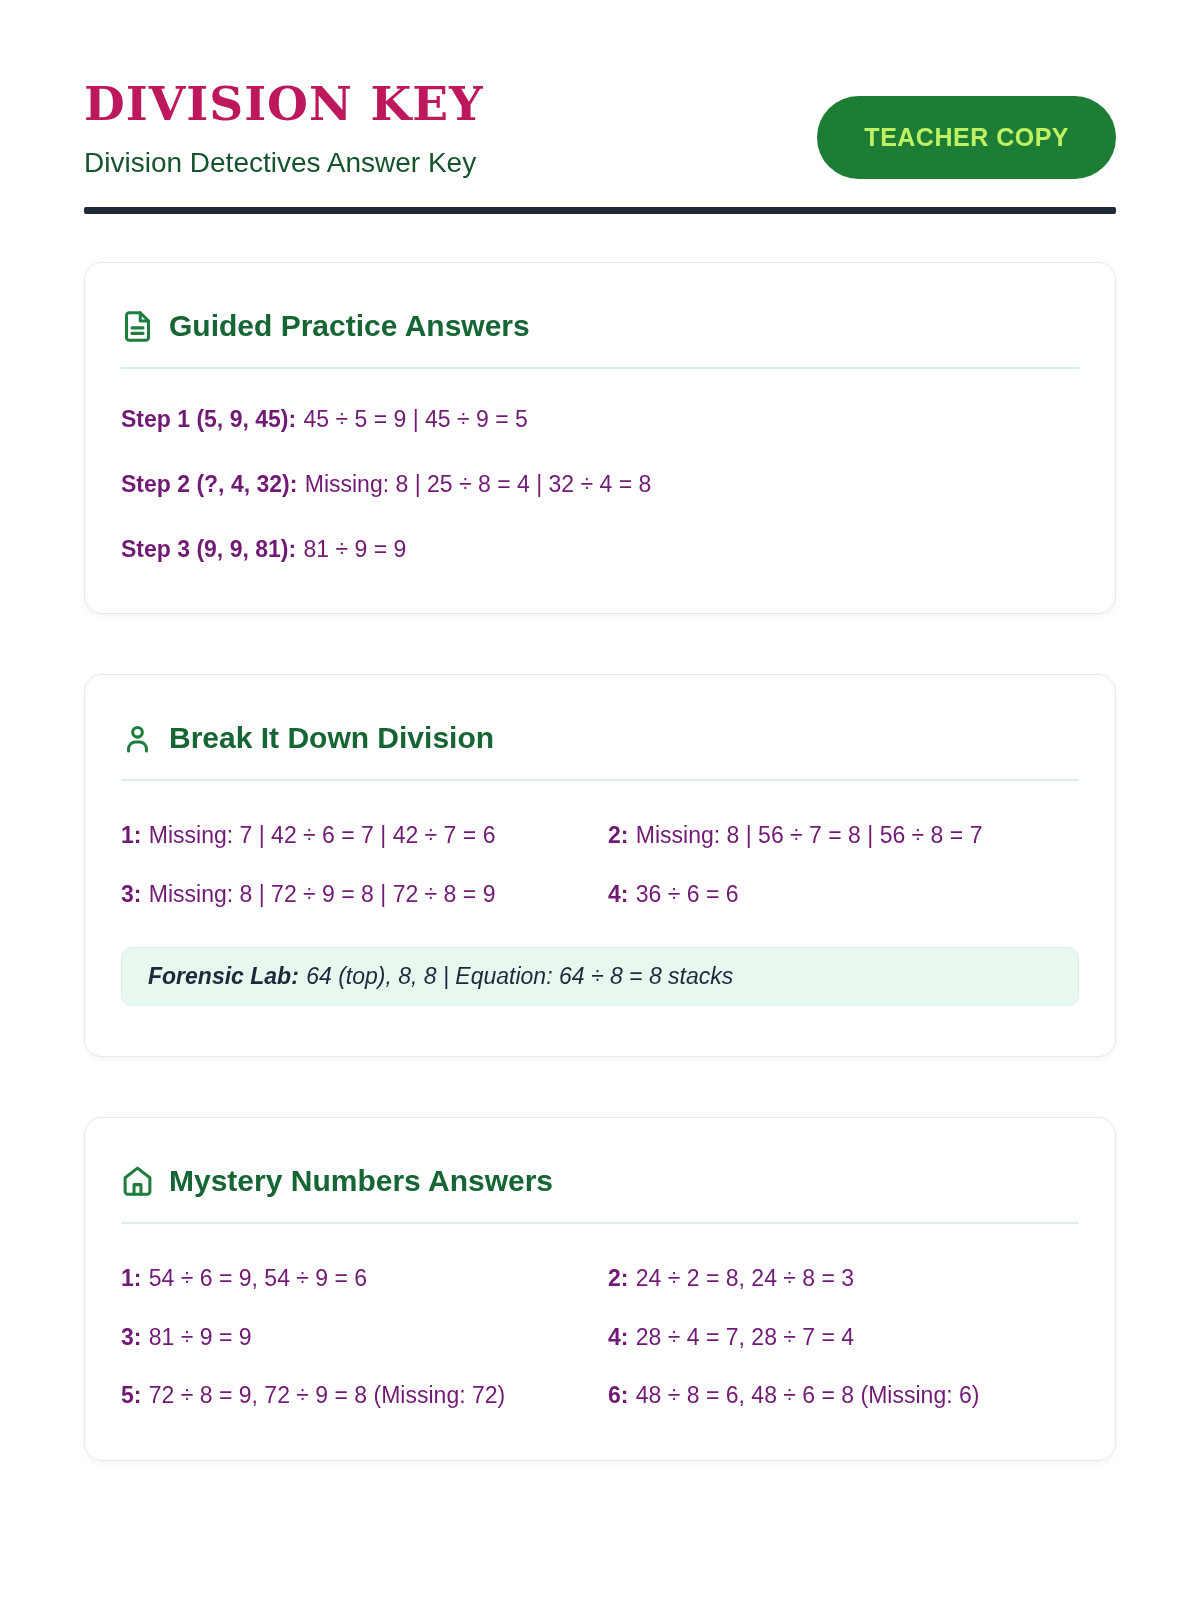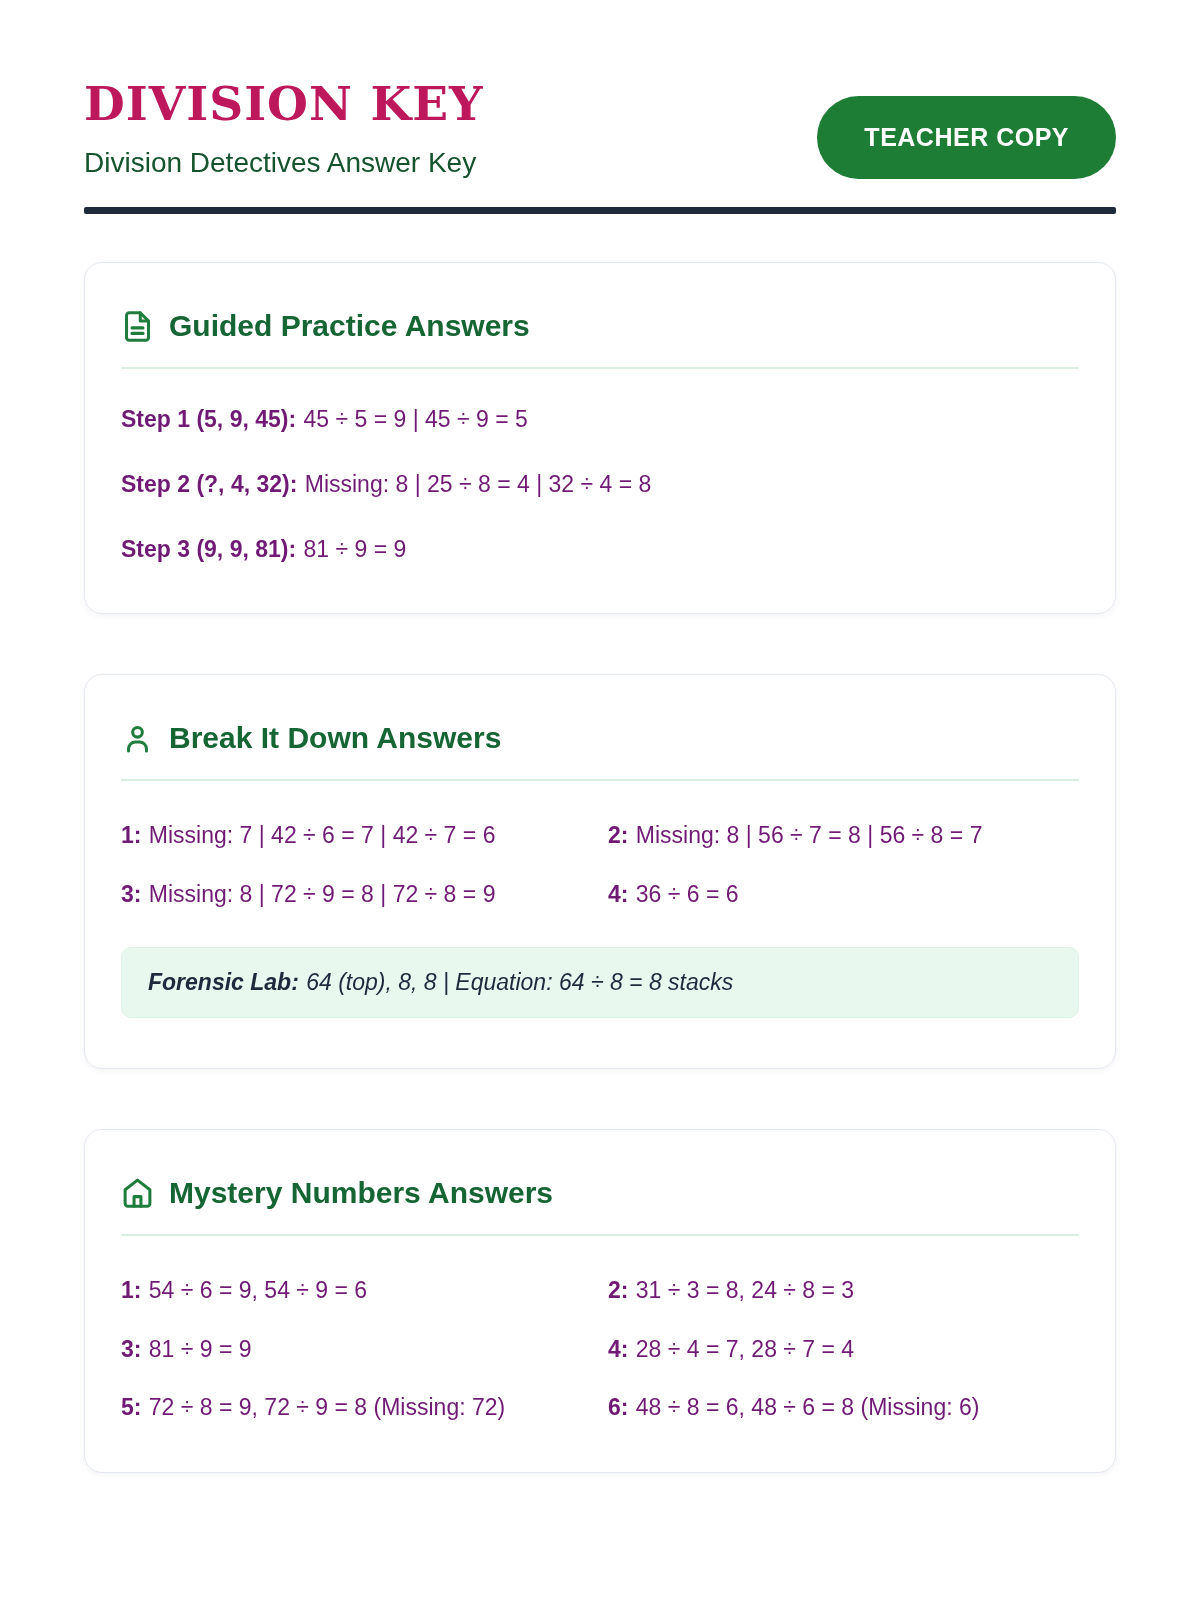--- a/index.html
+++ b/index.html
@@ -30,21 +30,21 @@
     color: #be185d;
     letter-spacing: 1px;
   }
   .page-subtitle {
     margin-top: 20px;
     font-size: 28px;
     color: #14532d;
   }
   .badge {
     background: #1e7d34;
-    color: #ffffff;
+    color: #bef264;
     font-weight: bold;
     font-size: 25px;
     letter-spacing: 0.5px;
     padding: 27px 47px;
     border-radius: 48px;
     margin-top: 16px;
     white-space: nowrap;
   }
   .top-rule {
     margin-top: 28px;
@@ -91,21 +91,21 @@
   }
   .grid-2 .row { margin-top: 0; }
   .grid-2.first { margin-top: 40px; }
   .grid-2 + .grid-2 { margin-top: 30px; }
   
   .callout {
     margin-top: 38px;
     background: #e8f8ef;
     border: 1px solid #ddf2e6;
     border-radius: 10px;
-    padding: 21px 26px;
+    padding: 15px 26px;
     font-size: 23px;
     font-style: italic;
     color: #1e293b;
   }
   .callout .lbl { font-weight: bold; margin-right: 0.32em; }
 </style>
 </head>
 <body>
 
 <div class="page">
@@ -145,21 +145,21 @@
   </div>
 
   <div class="card">
     <div class="card-heading">
       <span class="icon">
         <svg viewBox="0 0 24 24" fill="none" stroke="currentColor" stroke-width="2.2" stroke-linecap="round" stroke-linejoin="round">
           <circle cx="12" cy="7.5" r="3.5"></circle>
           <path d="M18.5 21v-1.5a5 5 0 0 0-5-5h-3a5 5 0 0 0-5 5V21"></path>
         </svg>
       </span>
-      <span>Break It Down Answers</span>
+      <span>Break It Down Division</span>
     </div>
     <div class="heading-rule"></div>
 
     <div class="grid-2 first">
       <div class="row">
         <span class="lbl">1:</span><span>Missing: 7 | 42 ÷ 6 = 7 | 42 ÷ 7 = 6</span>
       </div>
       <div class="row">
         <span class="lbl">2:</span><span>Missing: 8 | 56 ÷ 7 = 8 | 56 ÷ 8 = 7</span>
       </div>
@@ -188,21 +188,21 @@
       </span>
       <span>Mystery Numbers Answers</span>
     </div>
     <div class="heading-rule"></div>
 
     <div class="grid-2 first">
       <div class="row">
         <span class="lbl">1:</span><span>54 ÷ 6 = 9, 54 ÷ 9 = 6</span>
       </div>
       <div class="row">
-        <span class="lbl">2:</span><span>31 ÷ 3 = 8, 24 ÷ 8 = 3</span>
+        <span class="lbl">2:</span><span>24 ÷ 2 = 8, 24 ÷ 8 = 3</span>
       </div>
     </div>
     <div class="grid-2">
       <div class="row">
         <span class="lbl">3:</span><span>81 ÷ 9 = 9</span>
       </div>
       <div class="row">
         <span class="lbl">4:</span><span>28 ÷ 4 = 7, 28 ÷ 7 = 4</span>
       </div>
     </div>

